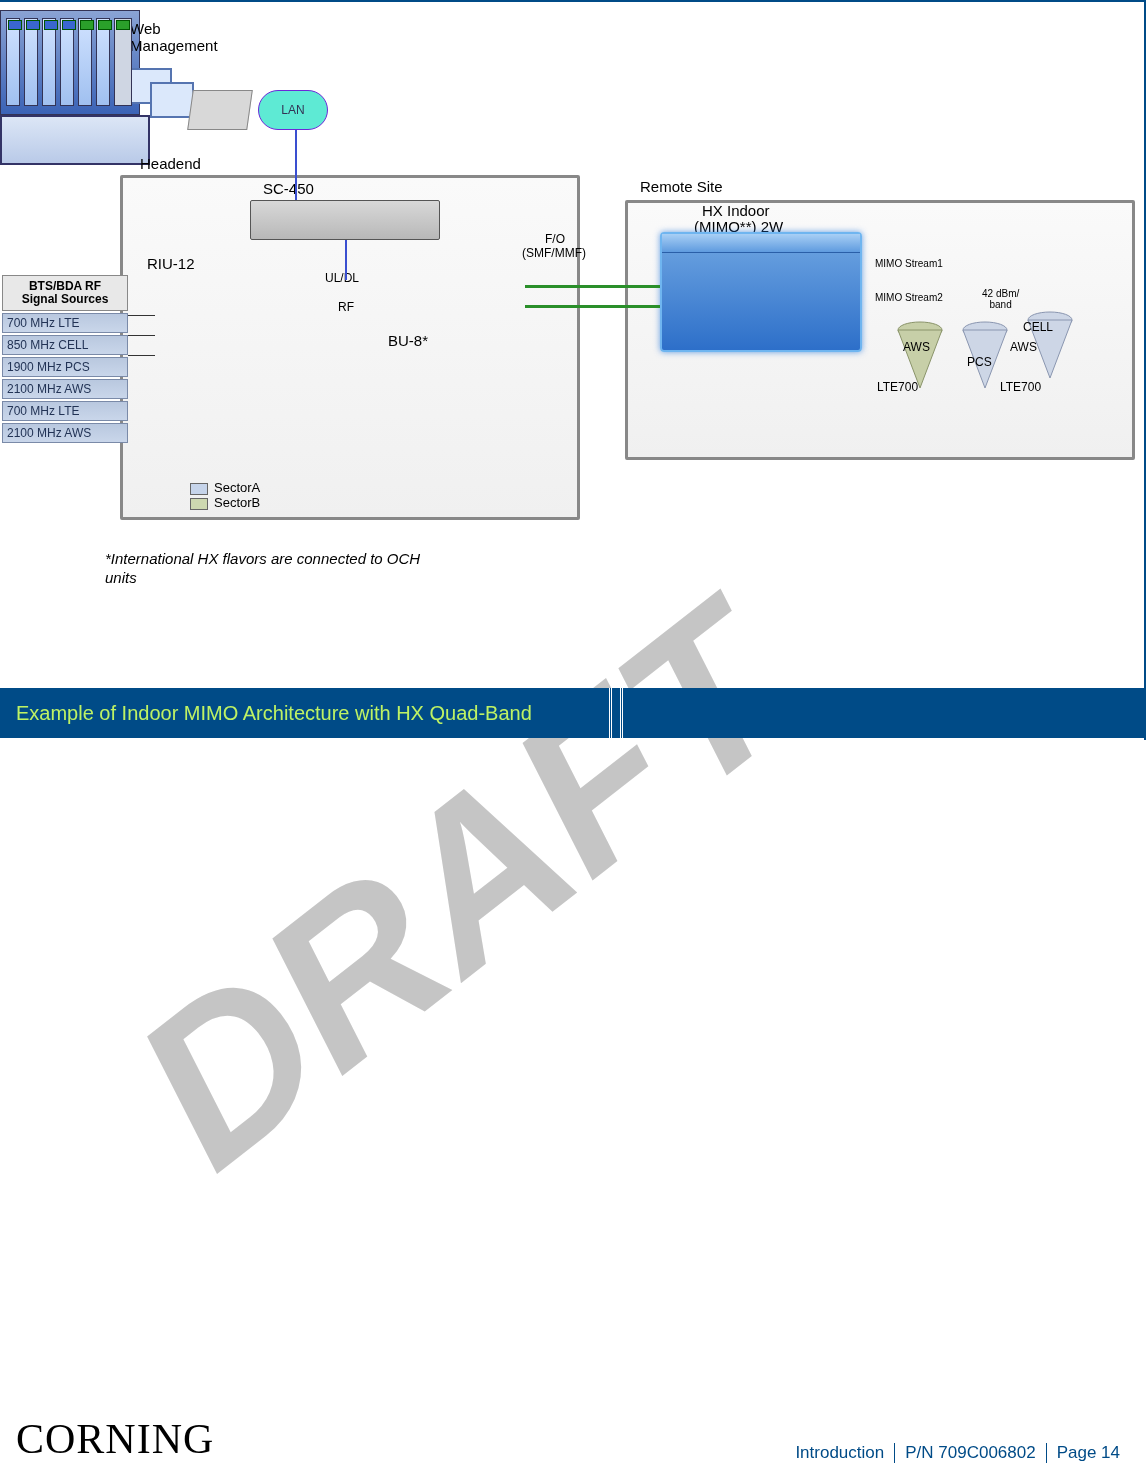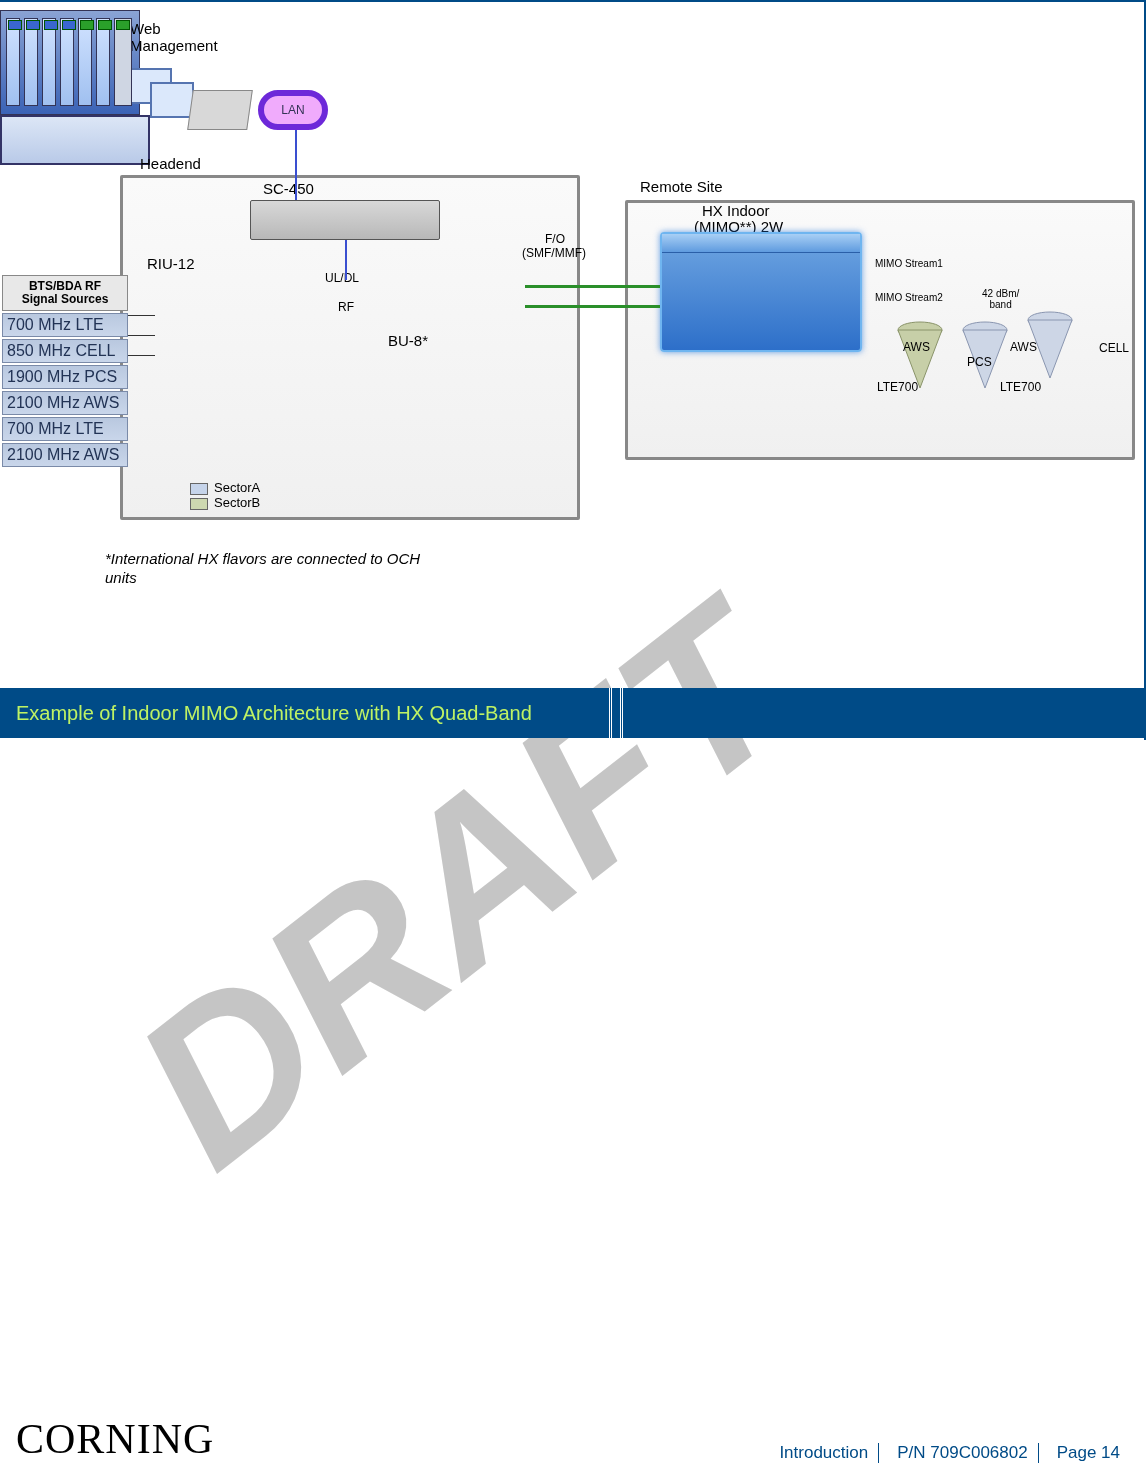--- a/index.html
+++ b/index.html
@@ -67,21 +67,21 @@
     border: 1px solid #888;
     font-size: 12px;
     font-weight: 700;
     text-align: center;
     padding: 4px 2px;
     line-height: 1.1;
   }
   .sig-row {
     background: linear-gradient(to bottom,#b9c8df,#c9d6ea);
     border: 1px solid #7a8aa8;
-    font-size: 16px;
+    font-size: 12px;
     color: #223355;
     padding: 2px 4px;
     margin-top: 2px;
   }
 
   
   .device {
     position: absolute;
     background: linear-gradient(to bottom,#d8d8d8,#b8b8b8);
     border: 1px solid #555;
@@ -127,21 +127,21 @@
   .monitors {
     position:absolute; top:58px; left:128px; width:80px; height:60px;
   }
   .mon {position:absolute;width:44px;height:36px;background:#dbe8fb;border:2px solid #5574b0;}
   .laptop {
     position:absolute; top:80px; left:190px; width:60px; height:40px;
     background:#d8d8d8; border:1px solid #888; transform: skewX(-8deg);
   }
   .cloud {
     position:absolute; top:80px; left:258px; width:70px; height:40px;
-    background:#f0abfc; border-radius:20px; border:6px solid #6d28d9;
+    background:#5eead4; border-radius:20px; border:1px solid #6d28d9;
     display:flex;align-items:center;justify-content:center;
     font-size:12px;color:#335;
   }
 
   .legend {
     position:absolute; top:470px; left:190px; font-size:13px;
   }
   .legend .sw{display:inline-block;width:18px;height:12px;border:1px solid #666;margin-right:6px;vertical-align:middle;}
 
   .footnote-it {
@@ -181,21 +181,21 @@
     position:absolute; bottom:20px; left:0; right:0;
     display:flex; justify-content:space-between; align-items:flex-end;
     padding:0 16px;
   }
   .logo {
     font-family: "Times New Roman", serif;
     font-weight:400; font-size:42px; letter-spacing:1px;
   }
   .footer-right {
     color:#004b87; font-size:17px;
-    display:flex; gap:8px;
+    display:flex; gap:0;
   }
   .footer-right span{
     padding:0 10px; border-right:1.5px solid #004b87;
   }
   .footer-right span:last-child{border-right:none;}
 </style>
 </head>
 <body>
 
 <div class="page-border"></div>
@@ -290,21 +290,21 @@
       </svg>
   </div>
   <div class="lbl small" style="top:345px;left:967px;">PCS</div>
 
   <div class="cone" style="top:300px;left:1020px;">
     <svg viewBox="0 0 60 70">
         <ellipse cx="30" cy="10" rx="22" ry="8" fill="#cdd6e6" stroke="#8a96b0"></ellipse>
         <path d="M8 10 L30 68 L52 10 Z" fill="#cdd6e6" stroke="#8a96b0"></path>
       </svg>
   </div>
-  <div class="lbl small" style="top:310px;left:1099px;margin-top:21px;">CELL</div>
+  <div class="lbl small" style="top:310px;left:1023px;">CELL</div>
   <div class="lbl small" style="top:330px;left:1010px;">AWS</div>
   <div class="lbl small" style="top:370px;left:1000px;">LTE700</div>
 
   <div class="wire blue" style="top:120px;left:295px;width:2px;height:70px;"></div>
   <div class="wire blue" style="top:230px;left:345px;width:2px;height:40px;"></div>
   <div class="wire green" style="top:275px;left:525px;width:135px;height:3px;"></div>
   <div class="wire green" style="top:295px;left:525px;width:135px;height:3px;"></div>
   <div class="wire" style="top:305px;left:128px;width:27px;height:1px;"></div>
   <div class="wire" style="top:325px;left:128px;width:27px;height:1px;"></div>
   <div class="wire" style="top:345px;left:128px;width:27px;height:1px;"></div>

